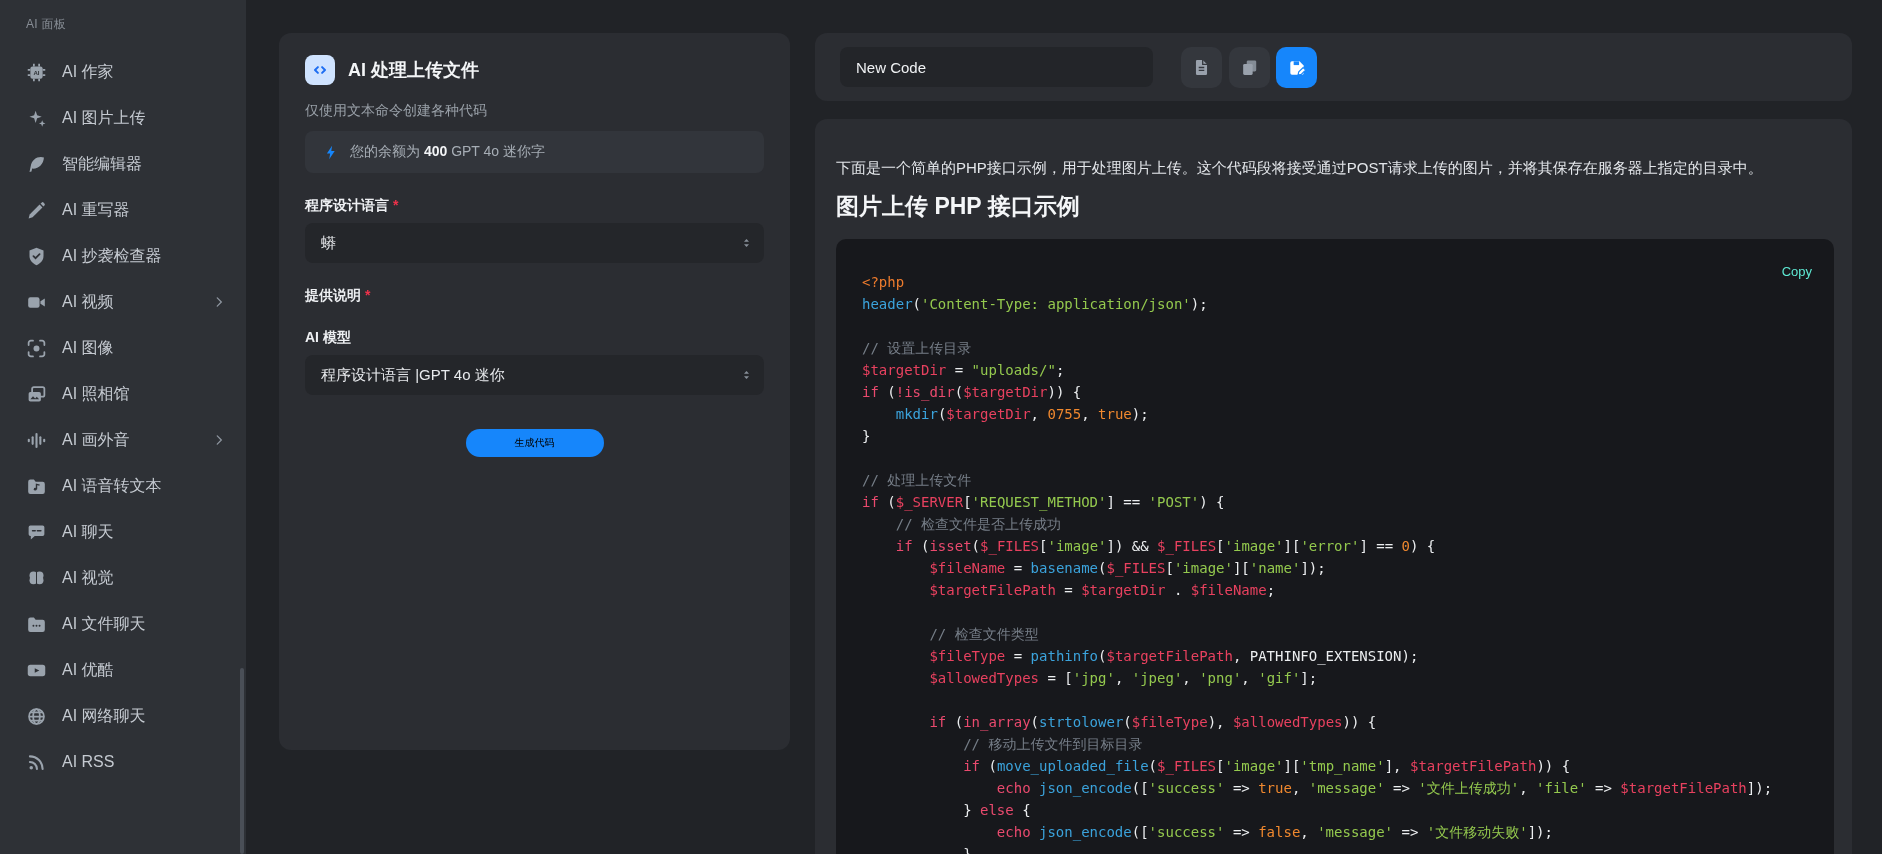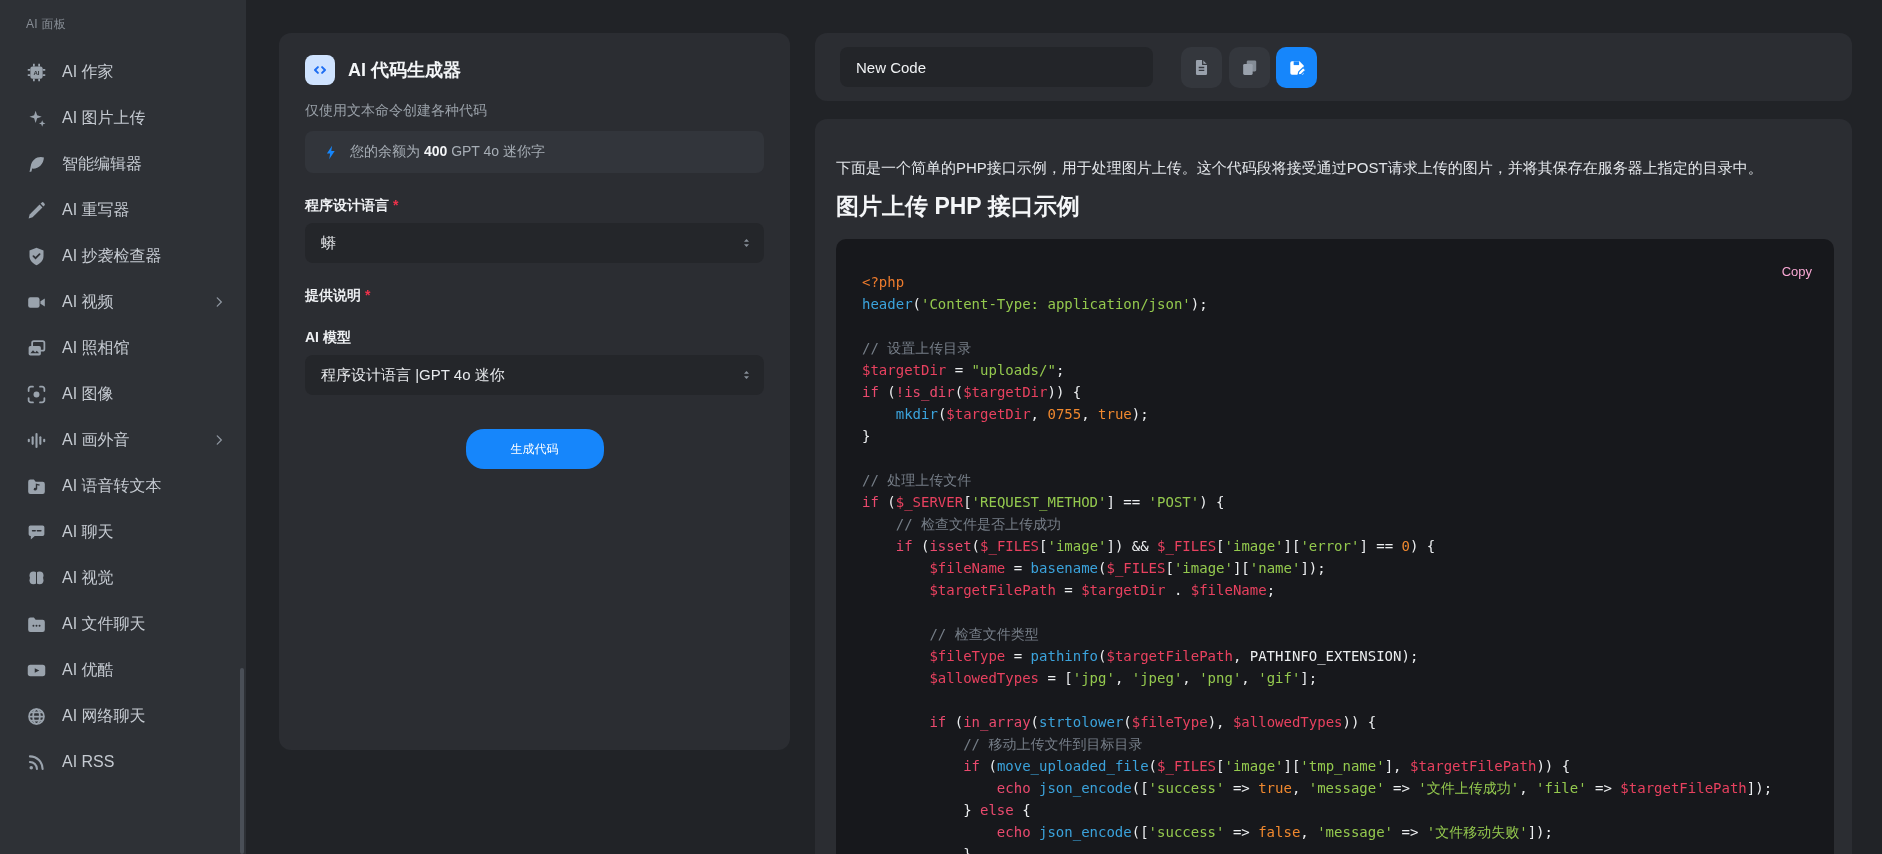--- a/index.html
+++ b/index.html
@@ -57,23 +57,23 @@
     font-size:15px; color:#e8eaed; cursor:pointer; position:relative;
   }
   .select .stepper { position:absolute; right:10px; top:50%; transform:translateY(-50%); display:flex; color:#878f99; }
   .prompt-box {
     margin-top:8px; height:261px; background:#27292d;
     border:1px solid #3c4046; border-radius:8px; padding:13px 16px;
     font-size:15px; color:#eceef0; position:relative; cursor:text;
   }
   .prompt-box .grip { position:absolute; right:3px; bottom:3px; display:flex; }
   .gen-btn {
-    display:block; margin:34px auto 0; width:138px; height:40px;
-    background:var(--accent,#1686fb); color:#ffffff; border:none; border-radius:18px;
-    font-size:12px; font-family:inherit; cursor:pointer;
+    display:block; margin:34px auto 0; width:138px; height:28px;
+    background:var(--accent,#1686fb); color:#000000; border:none; border-radius:18px;
+    font-size:10px; font-family:inherit; cursor:pointer;
   }
   
   .topbar-card { left:815px; top:33px; width:1037px; height:68px; }
   .doc-title-input {
     position:absolute; left:25px; top:14px; width:313px; height:40px;
     background:#232529; border:none; border-radius:8px; padding:0 16px;
     font-size:15px; color:#f0f2f4; font-family:inherit;
   }
   .iconbtn {
     position:absolute; top:14px; width:41px; height:41px; border:none; border-radius:10px;
@@ -84,21 +84,21 @@
   .iconbtn.b2 { left:414px; }
   .iconbtn.b3 { left:461px; background:var(--accent,#1686fb); color:#fff; }
   
   .content-card { left:815px; top:119px; width:1037px; height:780px; padding:40px 18px 0 21px; }
   .intro { font-size:15px; color:#e3e6ea; white-space:nowrap; }
   .result-heading { margin-top:13px; font-size:23px; font-weight:bold; color:#f4f6f8; }
   .code-block {
     margin-top:17px; width:998px; height:660px; background:#17181c; border-radius:10px;
     position:relative; overflow:hidden;
   }
-  .copy-label { position:absolute; right:22px; top:25px; font-size:13px; color:#f9a8d4; cursor:pointer; }
+  .copy-label { position:absolute; right:22px; top:25px; font-size:13px; color:#5eead4; cursor:pointer; }
   .code-pre {
     padding:32px 24px 24px 26px;
     font-family:"DejaVu Sans Mono","Liberation Mono",monospace;
     font-size:14px; line-height:22px; white-space:pre;
   }
 </style>
 </head>
 <body>
 
 <nav class="sidebar">
@@ -159,35 +159,35 @@
         <span class="label">AI 视频</span>
         <span class="chev">
           <svg width="14" height="14" viewBox="0 0 24 24" fill="currentColor">
             <path d="M9 5l7 7-7 7" stroke="currentColor" stroke-width="2.2" fill="none" stroke-linecap="round"></path>
           </svg>
         </span>
       </li>
       <li class="sidebar-item">
         <span class="icon">
           <svg width="21" height="21" viewBox="0 0 24 24" fill="currentColor">
+            <path d="M8 3H5.5A2.5 2.5 0 003 5.5V8M16 3h2.5A2.5 2.5 0 0121 5.5V8M21 16v2.5a2.5 2.5 0 01-2.5 2.5H16M3 16v2.5A2.5 2.5 0 005.5 21H8" stroke="currentColor" stroke-width="2" fill="none" stroke-linecap="round"></path>
+            <circle cx="12" cy="12" r="3.4"></circle>
+          </svg>
+        </span>
+        <span class="label">AI 图像</span>
+      </li>
+      <li class="sidebar-item">
+        <span class="icon">
+          <svg width="21" height="21" viewBox="0 0 24 24" fill="currentColor">
             <rect x="7" y="3.5" width="14" height="11" rx="2" fill="none" stroke="currentColor" stroke-width="2"></rect>
             <rect x="3" y="9" width="14" height="11" rx="2"></rect>
             <path d="M5 17.5l3-3.5 2.5 2.5 1.8-1.8 2.7 2.8z" fill="#2e3136"></path>
           </svg>
         </span>
         <span class="label">AI 照相馆</span>
-      </li>
-      <li class="sidebar-item">
-        <span class="icon">
-          <svg width="21" height="21" viewBox="0 0 24 24" fill="currentColor">
-            <path d="M8 3H5.5A2.5 2.5 0 003 5.5V8M16 3h2.5A2.5 2.5 0 0121 5.5V8M21 16v2.5a2.5 2.5 0 01-2.5 2.5H16M3 16v2.5A2.5 2.5 0 005.5 21H8" stroke="currentColor" stroke-width="2" fill="none" stroke-linecap="round"></path>
-            <circle cx="12" cy="12" r="3.4"></circle>
-          </svg>
-        </span>
-        <span class="label">AI 图像</span>
       </li>
       <li class="sidebar-item">
         <span class="icon">
           <svg width="21" height="21" viewBox="0 0 24 24" fill="currentColor">
             <rect x="2" y="10" width="2.4" height="4" rx="1.2"></rect>
             <rect x="6.4" y="7" width="2.4" height="10" rx="1.2"></rect>
             <rect x="10.8" y="3.5" width="2.4" height="17" rx="1.2"></rect>
             <rect x="15.2" y="7" width="2.4" height="10" rx="1.2"></rect>
             <rect x="19.6" y="10" width="2.4" height="4" rx="1.2"></rect>
           </svg>
@@ -274,21 +274,21 @@
   <div class="sidebar-scrollthumb"></div>
 </nav>
 
 <section class="card gen-card">
   <div class="gen-header">
     <span class="gen-tile">
         <svg width="20" height="20" viewBox="0 0 24 24" fill="currentColor">
           <path d="M9.5 8.5L6 12l3.5 3.5M14.5 8.5L18 12l-3.5 3.5" stroke="#1d6ef2" stroke-width="2.4" fill="none" stroke-linecap="round" stroke-linejoin="round"></path>
         </svg>
       </span>
-    <h1 class="gen-title">AI 代码生成器</h1>
+    <h1 class="gen-title">AI 处理上传文件</h1>
   </div>
   <div class="gen-subtitle">仅使用文本命令创建各种代码</div>
 
   <div class="balance">
     <span style="display:flex;">
         <svg width="17" height="17" viewBox="0 0 24 24" fill="currentColor">
           <path d="M12.8 2.5L5.5 13.5h4.6l-1.3 8 7.7-11.5h-4.8z" fill="#1686fb"></path>
         </svg>
       </span>
     <span class="balance-text"><span>您的余额为</span> <b>400</b> <span>GPT 4o 迷你字</span></span>

